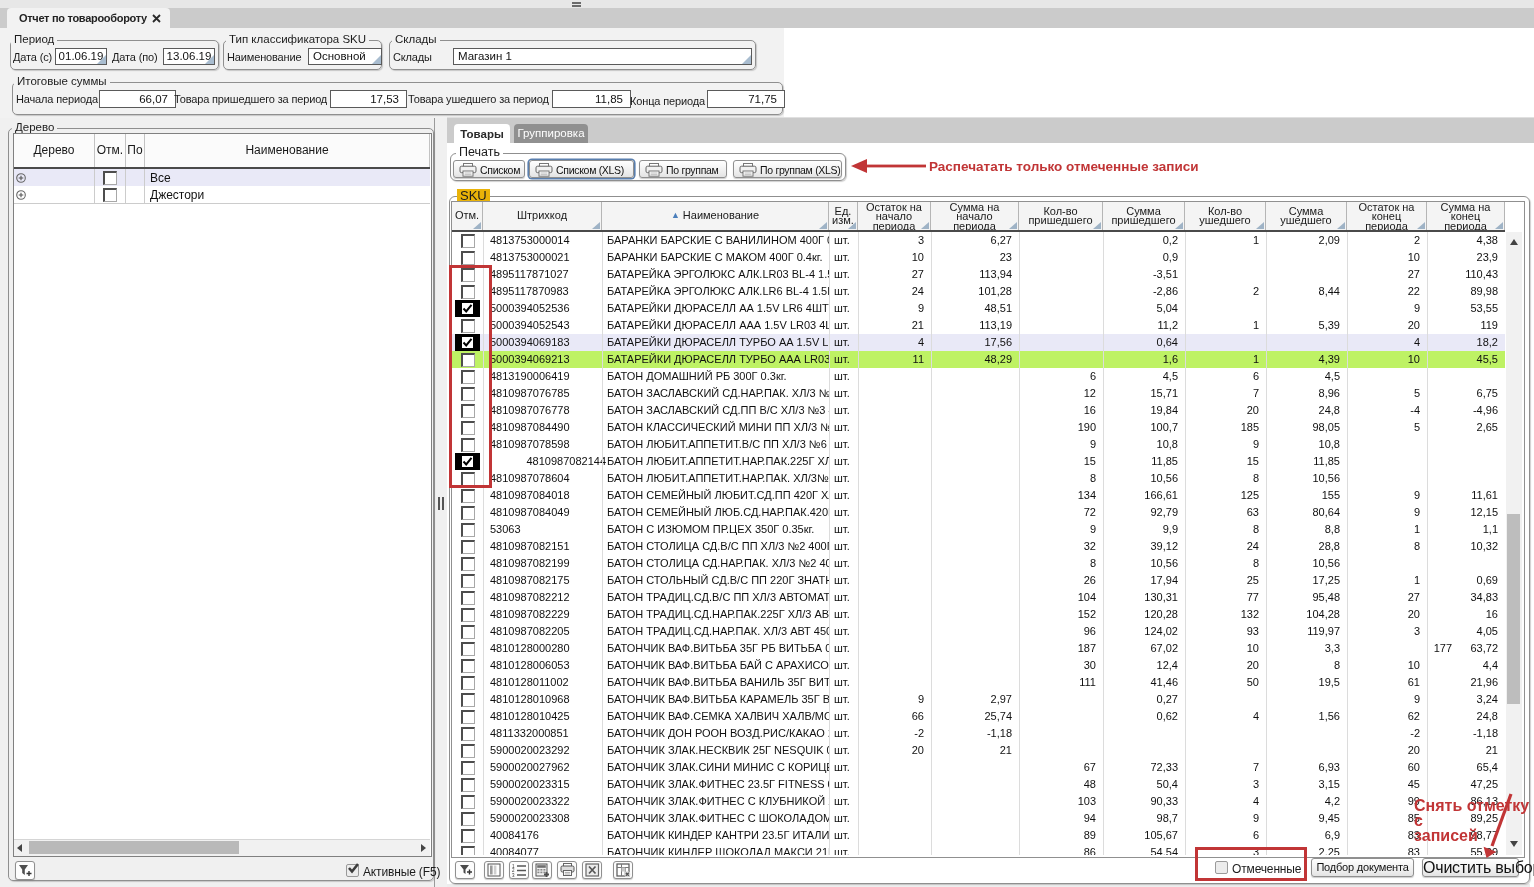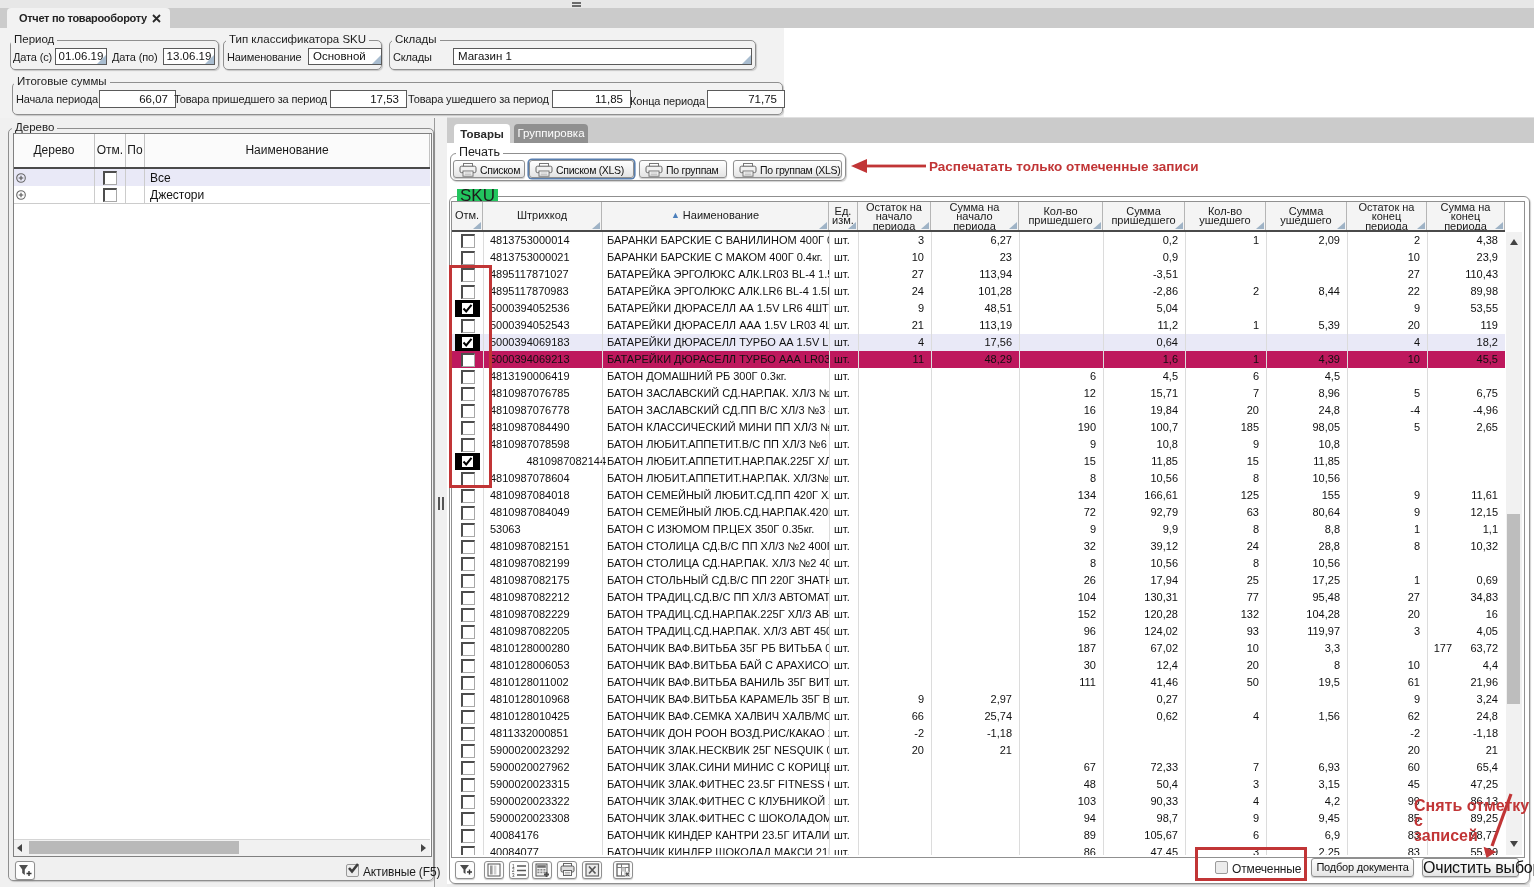--- a/index.html
+++ b/index.html
@@ -165,21 +165,21 @@
   </svg>
 <div class="ab" style="left:760px;top:164px;font-size:10.5px;color:#111;white-space:nowrap;letter-spacing:-0.3px;">По группам (XLS)</div>
 
 <svg class="ab" style="left:851px;top:158px;" width="75" height="16" viewBox="0 0 75 16">
 <path d="M0 8 L16 1 L16 15 Z" fill="#c13536"></path>
     <rect x="14" y="6.6" width="61" height="2.8" fill="#c13536"></rect>
   </svg>
 <div class="ab red" style="left:929px;top:159px;font-size:13.5px;white-space:nowrap;">Распечатать только отмеченные записи</div>
 
 <div class="gb" style="left:449px;top:196px;width:1079px;height:686px;border-radius:6px;"></div>
-<div class="gl" style="left:457px;top:189px;background:#22c55e;font-size:17px;">SKU</div>
+<div class="gl" style="left:457px;top:189px;background:#eab308;font-size:13px;">SKU</div>
 
 <div class="ab" style="left:451px;top:201px;width:1072px;height:655px;background:#fff;border:1px solid #909090;"></div>
 
 <div class="ab" style="left:452px;top:202px;width:1053px;height:28px;background:#f4f4f4;border-bottom:2px solid #4a4a4a;"></div>
 <div class="hc" style="left:452px;top:202px;width:30px;padding-top:9px;height:19px;">Отм.<span class="hg"></span></div>
 <div class="hc" style="left:483px;top:202px;width:118px;padding-top:9px;height:19px;">Штрихкод<span class="hg"></span></div>
 <div class="hc" style="left:602px;top:202px;width:226px;padding-top:9px;height:19px;"><span style="color:#4a7ebb;font-size:9px;vertical-align:1px;">▲</span> Наименование<span class="hg"></span></div>
 <div class="hc" style="left:829px;top:202px;width:28px;padding-top:5px;height:23px;">Ед.<br>изм.<span class="hg"></span></div>
 <div class="hc" style="left:858px;top:202px;width:72px;padding-top:1px;height:27px;">Остаток на<br>начало<br>периода<span class="hg"></span></div>
 <div class="hc" style="left:931px;top:202px;width:87px;padding-top:1px;height:27px;">Сумма на<br>начало<br>периода<span class="hg"></span></div>
@@ -274,21 +274,21 @@
       </svg>
       <div class="cell" style="left:38px;width:112px;">5000394069183</div>
       <div class="cell" style="left:155px;width:222px;">БАТАРЕЙКИ ДЮРАСЕЛЛ ТУРБО АА 1.5V LR</div>
       <div class="cell" style="left:382px;width:24px;">шт.</div>
       <div class="cell num" style="left:406px;width:66px;">4</div>
       <div class="cell num" style="left:479px;width:81px;">17,56</div>
       <div class="cell num" style="left:651px;width:75px;">0,64</div>
       <div class="cell num" style="left:895px;width:73px;">4</div>
       <div class="cell num" style="left:975px;width:71px;">18,2</div>
     </div>
-    <div class="row" style="top:119px;background:#be185d;border-bottom:4px solid #be185d;">
+    <div class="row" style="top:119px;background:#bef264;border-bottom:4px solid #be185d;">
       <div class="cb" style="left:9px;top:2px;"></div>
       <div class="cell" style="left:38px;width:112px;">5000394069213</div>
       <div class="cell" style="left:155px;width:222px;">БАТАРЕЙКИ ДЮРАСЕЛЛ ТУРБО ААА LR03 2</div>
       <div class="cell" style="left:382px;width:24px;">шт.</div>
       <div class="cell num" style="left:406px;width:66px;">11</div>
       <div class="cell num" style="left:479px;width:81px;">48,29</div>
       <div class="cell num" style="left:651px;width:75px;">1,6</div>
       <div class="cell num" style="left:733px;width:74px;">1</div>
       <div class="cell num" style="left:814px;width:74px;">4,39</div>
       <div class="cell num" style="left:895px;width:73px;">10</div>
@@ -619,21 +619,21 @@
       <div class="cell num" style="left:814px;width:74px;">6,9</div>
       <div class="cell num" style="left:895px;width:73px;">83</div>
       <div class="cell num" style="left:975px;width:71px;">98,77</div>
     </div>
     <div class="row" style="top:612px;background:#fff;border-bottom:1px solid #dcdcdc;">
       <div class="cb" style="left:9px;top:2px;"></div>
       <div class="cell" style="left:38px;width:112px;">40084077</div>
       <div class="cell" style="left:155px;width:222px;">БАТОНЧИК КИНДЕР ШОКОЛАД МАКСИ 21Г</div>
       <div class="cell" style="left:382px;width:24px;">шт.</div>
       <div class="cell num" style="left:567px;width:77px;">86</div>
-      <div class="cell num" style="left:651px;width:75px;">47,45</div>
+      <div class="cell num" style="left:651px;width:75px;">54,54</div>
       <div class="cell num" style="left:733px;width:74px;">3</div>
       <div class="cell num" style="left:814px;width:74px;">2,25</div>
       <div class="cell num" style="left:895px;width:73px;">83</div>
       <div class="cell num" style="left:975px;width:71px;">55,29</div>
     </div>
 <div class="ab" style="left:31px;top:0;width:1px;height:623px;background:#dcdcdc;"></div>
 <div class="ab" style="left:150px;top:0;width:1px;height:623px;background:#dcdcdc;"></div>
 <div class="ab" style="left:377px;top:0;width:1px;height:623px;background:#dcdcdc;"></div>
 <div class="ab" style="left:406px;top:0;width:1px;height:623px;background:#dcdcdc;"></div>
 <div class="ab" style="left:479px;top:0;width:1px;height:623px;background:#dcdcdc;"></div>

